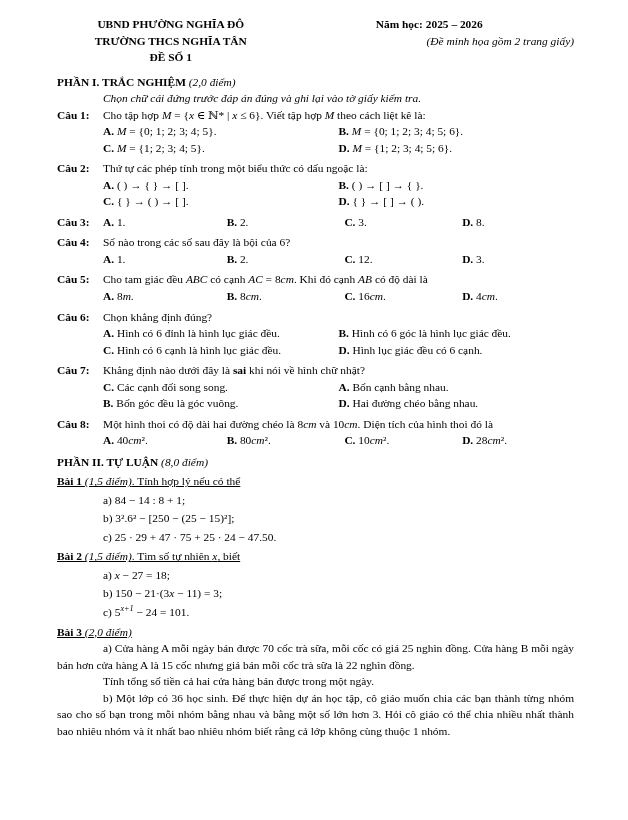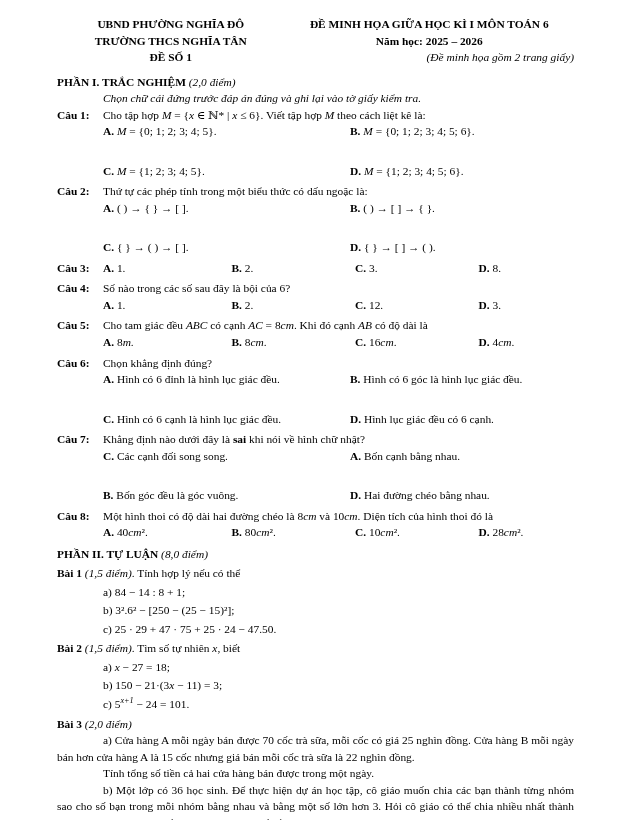--- a/index.html
+++ b/index.html
@@ -18,47 +18,46 @@
   .header { display: flex; margin-bottom: 8px; }
   .h-left { flex: 0 0 44%; text-align: center; }
   .h-right { flex: 1; text-align: center; }
   .hline { font-weight: bold; }
   .hline.note { font-weight: normal; font-style: italic; text-align: right; }
   .part-title { margin-top: 5px; }
   .instruction { margin-left: 46px; }
   .question { display: flex; margin-bottom: 4px; }
   .qlabel { flex: 0 0 46px; font-weight: bold; }
   .qbody { flex: 1; }
-  .opts { display: grid; gap: 23px; }
+  .opts { display: grid; }
   .opts.cols2 { grid-template-columns: 1fr 1fr; }
   .opts.cols4 { grid-template-columns: 1.05fr 1fr 1fr 0.95fr; }
   .okey { font-weight: bold; }
   .problem { margin-top: 3px; }
-  .bai-header { margin-top: 2px; }
+  .bai-header { margin-top: 2px; text-decoration: underline; }
   .item { margin: 2px 0 2px 46px; }
   .para { text-align: justify; text-indent: 46px; }
   
   .m  { font-style: italic; }
   .b  { font-weight: bold; }
   .i  { font-style: italic; }
   .o  { text-decoration: overline; }
   .sup { vertical-align: super; font-size: 0.72em; font-style: italic; line-height: 0; }
 </style>
 </head>
 <body>
 
 <div class="page">
   <div class="header">
     <div class="h-left">
       <div class="hline">UBND PHƯỜNG NGHĨA ĐÔ</div>
       <div class="hline">TRƯỜNG THCS NGHĨA TÂN</div>
       <div class="hline">ĐỀ SỐ 1</div>
     </div>
     <div class="h-right">
-      <div class="hline">ĐỀ MINH HỌA GIỮA HỌC KÌ I MÔN TOÁN 6</div>
       <div class="hline">Năm học: 2025 – 2026</div>
       <div class="hline note">(Đề minh họa gồm 2 trang giấy)</div>
     </div>
   </div>
 
   <div class="part-title"><span class="b">PHẦN I. TRẮC NGHIỆM </span><span class="i">(2,0 điểm)</span></div>
   <div class="instruction i">Chọn chữ cái đứng trước đáp án đúng và ghi lại vào tờ giấy kiểm tra.</div>
 
   <div id="question-list">
       <div class="question">

